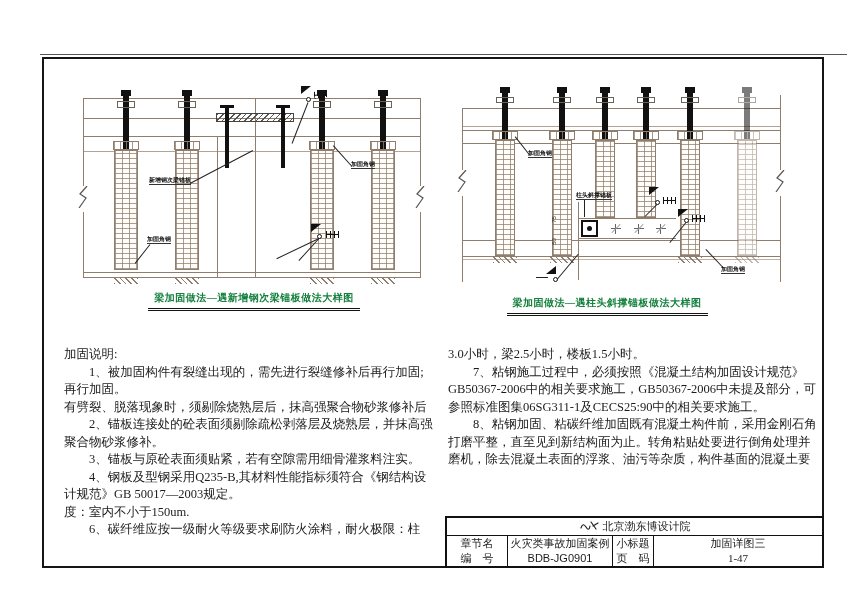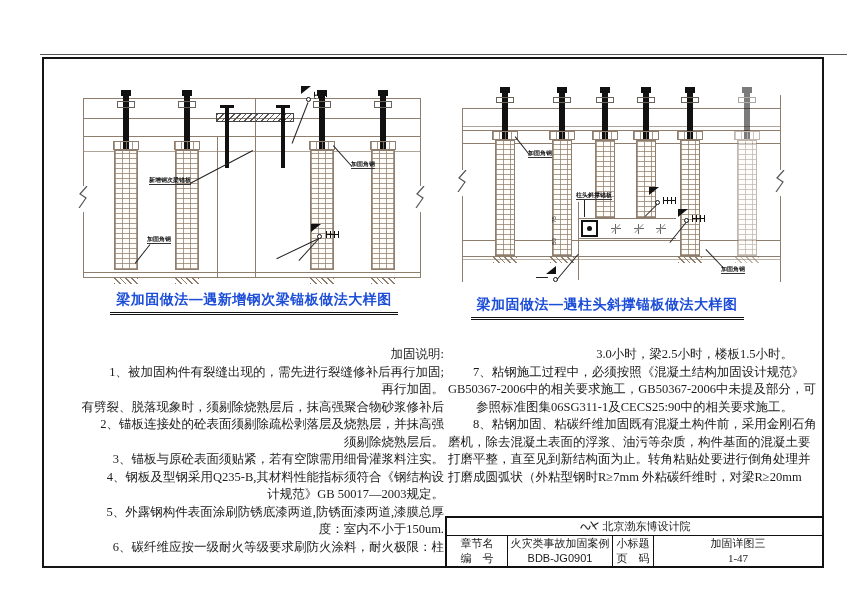--- a/index.html
+++ b/index.html
@@ -31,25 +31,25 @@
   .tlbl{position:absolute;font-size:6px;line-height:7px;font-weight:bold;color:#111;
         border-bottom:1px solid #333;white-space:nowrap;font-family:"Liberation Sans",sans-serif;}
   .dim{position:absolute;font-size:6px;line-height:7px;color:#333;transform:rotate(-90deg);
        font-family:"Liberation Sans",sans-serif;}
   .marker{position:absolute;width:12px;height:12px;}
   .marker .mh{position:absolute;left:1px;top:5px;width:10px;height:1px;background:#666;}
   .marker .mv{position:absolute;left:5px;top:1px;width:1px;height:10px;background:#666;}
   .marker .md{position:absolute;left:0;top:5px;width:12px;height:1px;background:#999;transform:rotate(-45deg);}
   .brk{position:absolute;background:#fff;}
   
-  .dtitle{position:absolute;text-align:center;font-family:Liberation Sans, sans-serif;
-          font-weight:bold;font-size:14px;color:#1d4ed8;letter-spacing:.5px;}
+  .dtitle{position:absolute;text-align:center;font-family:Liberation Serif, serif;
+          font-weight:bold;font-size:10px;color:#15803d;letter-spacing:.5px;}
   .dtitle span{display:inline-block;border-bottom:3px double #111;padding:0 6px 3px;}
   .notes{position:absolute;font-size:12.5px;line-height:17.5px;white-space:nowrap;color:#1b1b1b;}
-  .notes div{height:17.5px;text-align:right;}
+  .notes div{height:17.5px;}
   .hdr{position:absolute;font-size:14px;letter-spacing:1px;color:#2a2a2a;}
   
   .tb{position:absolute;left:445px;top:516px;width:379px;height:52px;border:2px solid #111;
       box-sizing:border-box;background:#fff;font-size:11px;font-family:"Liberation Serif","DejaVu Serif",serif;}
   .tb-head{height:17px;border-bottom:1px solid #111;display:flex;align-items:center;justify-content:center;gap:4px;}
   .tb-row{display:flex;height:15px;line-height:15px;text-align:center;}
   .tb-row:first-of-type{border-bottom:1px solid #111;}
   .tb-c1{width:60px;border-right:1px solid #111;}
   .tb-c2{width:104px;border-right:1px solid #111;font-family:"Liberation Sans",sans-serif;}
   .tb-c3{width:40px;border-right:1px solid #111;}
@@ -259,37 +259,35 @@
       <span>梁加固做法—遇柱头斜撑锚板做法大样图</span>
     </div>
   </div>
 
   <div class="notes" style="left:64px;top:346px;width:380px">
     <div>加固说明:</div>
     <div>　　1、被加固构件有裂缝出现的，需先进行裂缝修补后再行加固;</div>
     <div>再行加固。</div>
     <div>有劈裂、脱落现象时，须剔除烧熟层后，抹高强聚合物砂浆修补后</div>
     <div>　　2、锚板连接处的砼表面须剔除疏松剥落层及烧熟层，并抹高强</div>
-    <div>须剔除烧熟层后。</div>
+    <div>聚合物砂浆修补。</div>
     <div>　　3、锚板与原砼表面须贴紧，若有空隙需用细骨灌浆料注实。</div>
     <div>　　4、钢板及型钢采用Q235-B,其材料性能指标须符合《钢结构设</div>
     <div>计规范》GB 50017—2003规定。</div>
-    <div>　　5、外露钢构件表面涂刷防锈底漆两道,防锈面漆两道,漆膜总厚</div>
     <div>度：室内不小于150um.</div>
     <div>　　6、碳纤维应按一级耐火等级要求刷防火涂料，耐火极限：柱</div>
   </div>
   <div class="notes" style="left:448px;top:346px;width:345px">
     <div>3.0小时，梁2.5小时，楼板1.5小时。</div>
     <div>　　7、粘钢施工过程中，必须按照《混凝土结构加固设计规范》</div>
     <div>GB50367-2006中的相关要求施工，GB50367-2006中未提及部分，可</div>
     <div>参照标准图集06SG311-1及CECS25:90中的相关要求施工。</div>
     <div>　　8、粘钢加固、粘碳纤维加固既有混凝土构件前，采用金刚石角</div>
+    <div>打磨平整，直至见到新结构面为止。转角粘贴处要进行倒角处理并</div>
     <div>磨机，除去混凝土表面的浮浆、油污等杂质，构件基面的混凝土要</div>
-    <div>打磨平整，直至见到新结构面为止。转角粘贴处要进行倒角处理并</div>
-    <div>打磨成圆弧状（外粘型钢时R≥7mm 外粘碳纤维时，对梁R≥20mm</div>
   </div>
 
   <div class="tb">
     <div class="tb-head">
       <span>
         <svg width="20" height="11" viewBox="0 0 20 11">
             <path d="M2 8 Q4 2 7 7 T11 6 M12 2 L17 9 M14 6 L19 3" fill="none" stroke="#222" stroke-width="1.2" stroke-linecap="round"></path>
           </svg>
       </span>
       <span style="font-weight:normal">北京渤东博设计院</span>

